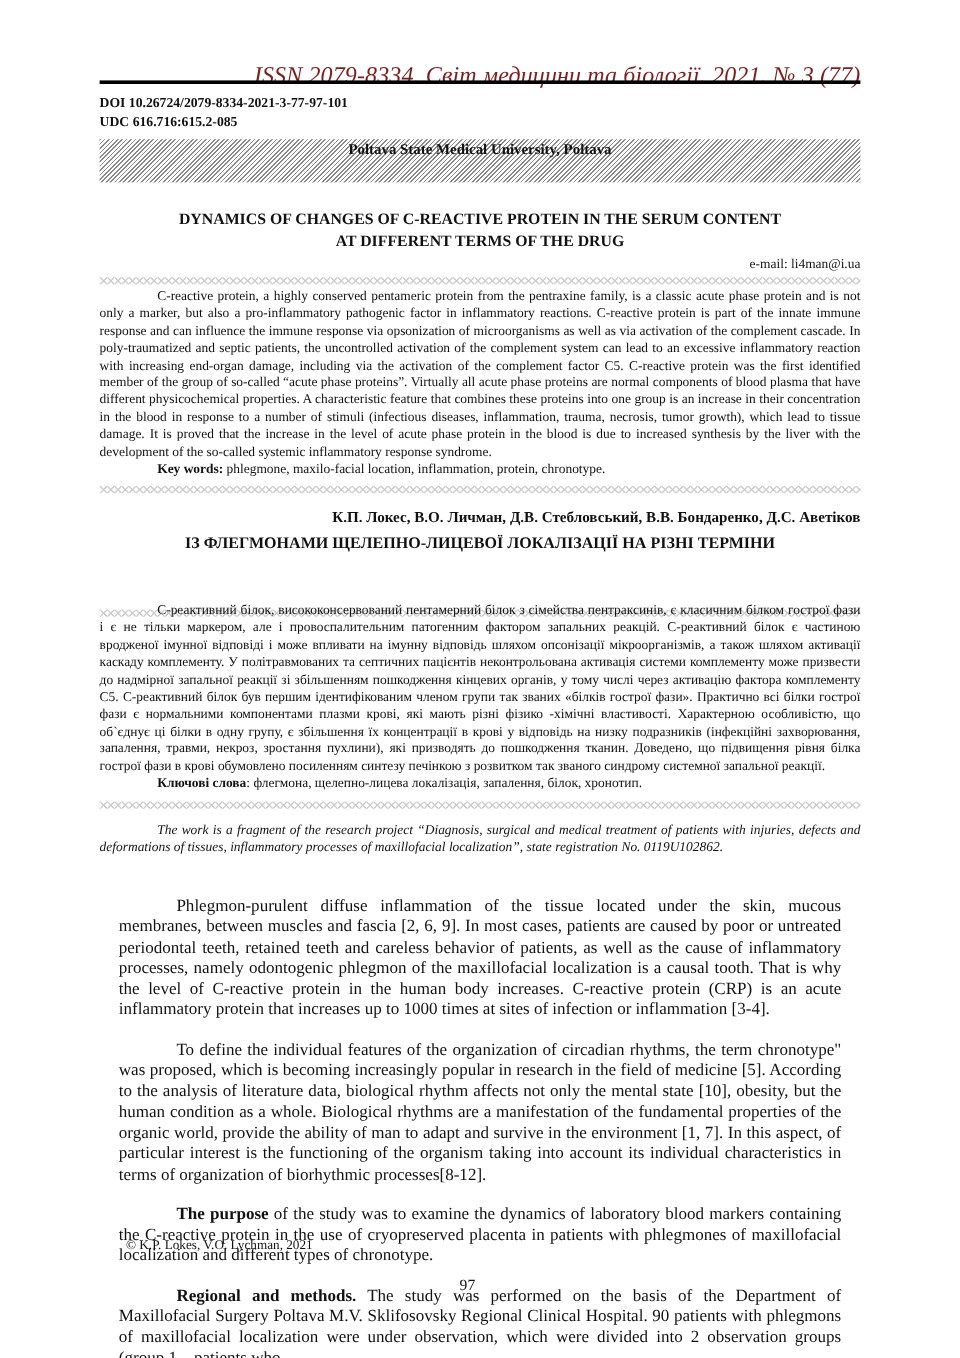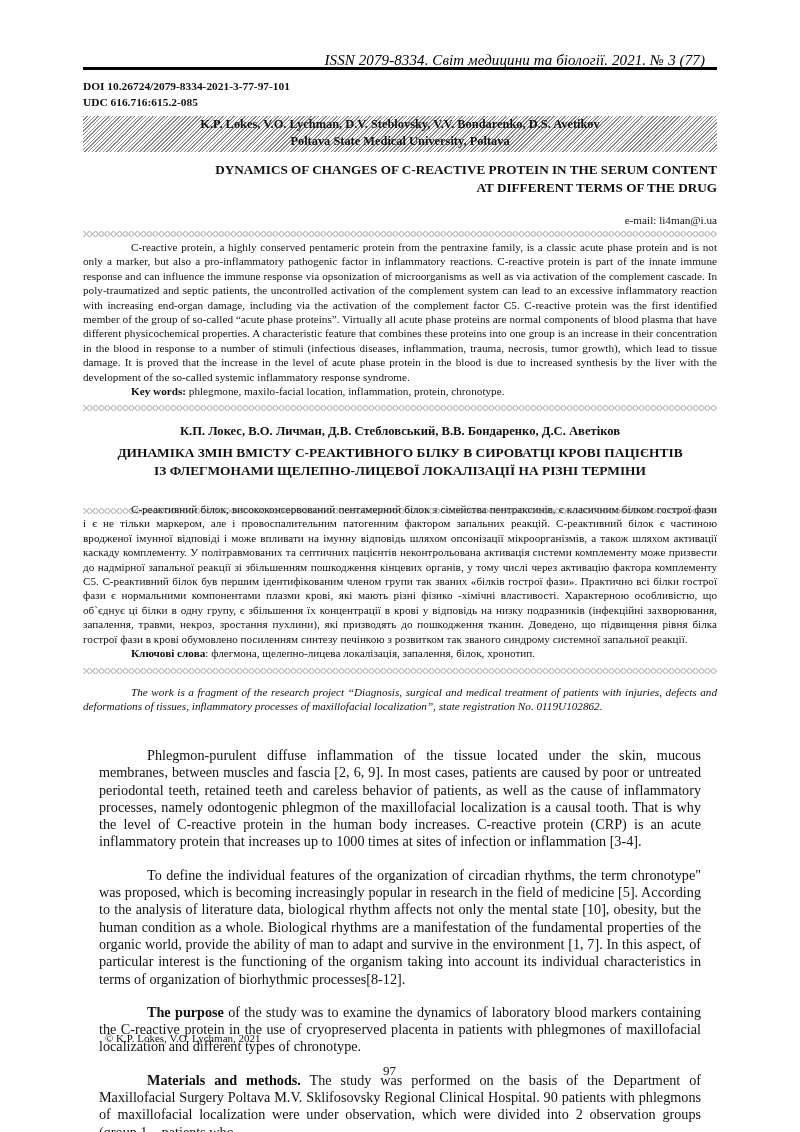--- a/index.html
+++ b/index.html
@@ -3,57 +3,57 @@
 <meta charset="utf-8">
 <style>
   html, body { margin: 0; padding: 0; background: #ffffff; }
   body {
     width: 800px; height: 1132px; position: relative; overflow: hidden;
     font-family: "Liberation Serif", "DejaVu Serif", serif; color: #111;
   }
   .page { position: absolute; left: 83px; top: 0; width: 634px; }
 
   .running-head {
-    position: absolute; top: 52px; right: 12px; font-style: italic;
-    font-size: 15px; letter-spacing: 0.1px; color: #000000;
+    position: absolute; top: 52px; right: 0; font-style: italic;
+    font-size: 20px; letter-spacing: 0.1px; color: #7f1d1d;
   }
   .head-rule { position: absolute; top: 67px; left: 0; width: 634px; height: 3px; background: #000; }
 
   .ids { position: absolute; top: 79px; left: 0; font-weight: bold; font-size: 11.4px; line-height: 15.5px; }
 
   .author-band {
     position: absolute; top: 116px; left: 0; width: 634px; height: 36px;
     background: repeating-linear-gradient(135deg, #8a8a8a 0px, #8a8a8a 1px, #ffffff 1px, #ffffff 2.6px);
     text-align: center; font-weight: bold; font-size: 12.4px; line-height: 17px;
   }
   .author-band span { display: block; }
 
   .title-en {
-    position: absolute; top: 161px; left: 0; width: 634px; text-align: right;
+    position: absolute; top: 174px; left: 0; width: 634px; text-align: center;
     font-weight: bold; font-size: 13.2px; line-height: 17.5px;
   }
   .email { position: absolute; top: 214px; right: 0; font-size: 11.2px; font-family: "Liberation Serif", serif; }
 
   .wavy {
     position: absolute; left: 0; width: 634px; height: 6px;
     background-image:
       linear-gradient(135deg, transparent 45%, #c8c8c8 45%, #c8c8c8 60%, transparent 60%),
       linear-gradient(45deg, transparent 45%, #c8c8c8 45%, #c8c8c8 60%, transparent 60%);
     background-size: 6px 6px; background-repeat: repeat-x;
   }
 
   .abstract {
     position: absolute; left: 0; width: 634px; font-size: 11.2px; line-height: 14.4px;
     text-align: justify;
   }
   .abstract p { margin: 0; text-indent: 48px; }
   .kw { margin: 0; text-indent: 48px; }
   .kw b { font-weight: bold; }
 
-  .ua-authors { position: absolute; top: 424px; left: 0; width: 634px; text-align: center; font-weight: bold; font-size: 12.6px; }
+  .ua-authors { position: absolute; top: 424px; left: 0; width: 634px; text-align: right; font-weight: bold; font-size: 12.6px; }
   .title-ua {
     position: absolute; top: 444px; left: 0; width: 634px; text-align: center;
     font-weight: bold; font-size: 13.4px; line-height: 18px;
   }
 
   .fragment {
     position: absolute; top: 685px; left: 0; width: 634px; font-style: italic;
     font-size: 11.2px; line-height: 14.4px; text-align: justify;
   }
   .fragment p { margin: 0; text-indent: 48px; font-family: Liberation Serif, serif; }
@@ -75,21 +75,20 @@
 
   <div class="running-head">ISSN 2079-8334. Світ медицини та біології. 2021. № 3 (77)</div>
   <div class="head-rule"></div>
 
   <div class="ids">
     <div>DOI 10.26724/2079-8334-2021-3-77-97-101</div>
     <div>UDC 616.716:615.2-085</div>
   </div>
 
   <div class="author-band">
-    <span>K.P. Lokes, V.O. Lychman, D.V. Steblovsky, V.V. Bondarenko, D.S. Avetikov</span>
     <span>Poltava State Medical University, Poltava</span>
   </div>
 
   <div class="title-en">
     <div>DYNAMICS OF CHANGES OF C-REACTIVE PROTEIN IN THE SERUM CONTENT</div>
     <div>AT DIFFERENT TERMS OF THE DRUG</div>
   </div>
 
   <div class="email">e-mail: li4man@i.ua</div>
 
@@ -98,40 +97,39 @@
   <div class="abstract" style="top:240px;">
     <p>C-reactive protein, a highly conserved pentameric protein from the pentraxine family, is a classic acute phase protein and is not only a marker, but also a pro-inflammatory pathogenic factor in inflammatory reactions. C-reactive protein is part of the innate immune response and can influence the immune response via opsonization of microorganisms as well as via activation of the complement cascade. In poly-traumatized and septic patients, the uncontrolled activation of the complement system can lead to an excessive inflammatory reaction with increasing end-organ damage, including via the activation of the complement factor C5. C-reactive protein was the first identified member of the group of so-called “acute phase proteins”. Virtually all acute phase proteins are normal components of blood plasma that have different physicochemical properties. A characteristic feature that combines these proteins into one group is an increase in their concentration in the blood in response to a number of stimuli (infectious diseases, inflammation, trauma, necrosis, tumor growth), which lead to tissue damage. It is proved that the increase in the level of acute phase protein in the blood is due to increased synthesis by the liver with the development of the so-called systemic inflammatory response syndrome.</p>
     <p class="kw"><b>Key words:</b><span> phlegmone, maxilo-facial location, inflammation, protein, chronotype.</span></p>
   </div>
 
   <div class="wavy" style="top:405px;"></div>
 
   <div class="ua-authors">К.П. Локес, В.О. Личман, Д.В. Стебловський, В.В. Бондаренко, Д.С. Аветіков</div>
 
   <div class="title-ua">
-    <div>ДИНАМІКА ЗМІН ВМІСТУ С-РЕАКТИВНОГО БІЛКУ В СИРОВАТЦІ КРОВІ ПАЦІЄНТІВ</div>
     <div>ІЗ ФЛЕГМОНАМИ ЩЕЛЕПНО-ЛИЦЕВОЇ ЛОКАЛІЗАЦІЇ НА РІЗНІ ТЕРМІНИ</div>
   </div>
 
   <div class="wavy" style="top:508px;"></div>
 
   <div class="abstract" style="top:502px;">
     <p>С-реактивний білок, висококонсервований пентамерний білок з сімейства пентраксинів, є класичним білком гострої фази і є не тільки маркером, але і провоспалительним патогенним фактором запальних реакцій. С-реактивний білок є частиною вродженої імунної відповіді і може впливати на імунну відповідь шляхом опсонізації мікроорганізмів, а також шляхом активації каскаду комплементу. У політравмованих та септичних пацієнтів неконтрольована активація системи комплементу може призвести до надмірної запальної реакції зі збільшенням пошкодження кінцевих органів, у тому числі через активацію фактора комплементу С5. С-реактивний білок був першим ідентифікованим членом групи так званих «білків гострої фази». Практично всі білки гострої фази є нормальними компонентами плазми крові, які мають різні фізико -хімічні властивості. Характерною особливістю, що об`єднує ці білки в одну групу, є збільшення їх концентрації в крові у відповідь на низку подразників (інфекційні захворювання, запалення, травми, некроз, зростання пухлини), які призводять до пошкодження тканин. Доведено, що підвищення рівня білка гострої фази в крові обумовлено посиленням синтезу печінкою з розвитком так званого синдрому системної запальної реакції.</p>
     <p class="kw"><b>Ключові слова</b><span>: флегмона, щелепно-лицева локалізація, запалення, білок, хронотип.</span></p>
   </div>
 
   <div class="wavy" style="top:668px;"></div>
 
   <div class="fragment">
     <p>The work is a fragment of the research project “Diagnosis, surgical and medical treatment of patients with injuries, defects and deformations of tissues, inflammatory processes of maxillofacial localization”, state registration No. 0119U102862.</p>
   </div>
 
   <div class="body-text">
     <p>Phlegmon-purulent diffuse inflammation of the tissue located under the skin, mucous membranes, between muscles and fascia [2, 6, 9]. In most cases, patients are caused by poor or untreated periodontal teeth, retained teeth and careless behavior of patients, as well as the cause of inflammatory processes, namely odontogenic phlegmon of the maxillofacial localization is a causal tooth. That is why the level of C-reactive protein in the human body increases. C-reactive protein (CRP) is an acute inflammatory protein that increases up to 1000 times at sites of infection or inflammation [3-4].</p>
     <p>To define the individual features of the organization of circadian rhythms, the term chronotype" was proposed, which is becoming increasingly popular in research in the field of medicine [5]. According to the analysis of literature data, biological rhythm affects not only the mental state [10], obesity, but the human condition as a whole. Biological rhythms are a manifestation of the fundamental properties of the organic world, provide the ability of man to adapt and survive in the environment [1, 7]. In this aspect, of particular interest is the functioning of the organism taking into account its individual characteristics in terms of organization of biorhythmic processes[8-12].</p>
     <p><b>The purpose</b><span> of the study was to examine the dynamics of laboratory blood markers containing the C-reactive protein in the use of cryopreserved placenta in patients with phlegmones of maxillofacial localization and different types of chronotype.</span></p>
-    <p><b>Materials and methods.</b><span> The study was performed on the basis of the Department of Maxillofacial Surgery Poltava M.V. Sklifosovsky Regional Clinical Hospital. 90 patients with phlegmons of maxillofacial localization were under observation, which were divided into 2 observation groups (group 1 – patients who</span></p>
+    <p><b>Regional and methods.</b><span> The study was performed on the basis of the Department of Maxillofacial Surgery Poltava M.V. Sklifosovsky Regional Clinical Hospital. 90 patients with phlegmons of maxillofacial localization were under observation, which were divided into 2 observation groups (group 1 – patients who</span></p>
   </div>
 
   <div class="copyright">©  K.P. Lokes, V.O. Lychman, 2021</div>
   <div class="page-number">97</div>
 
 </div>
 
 </body></html>

